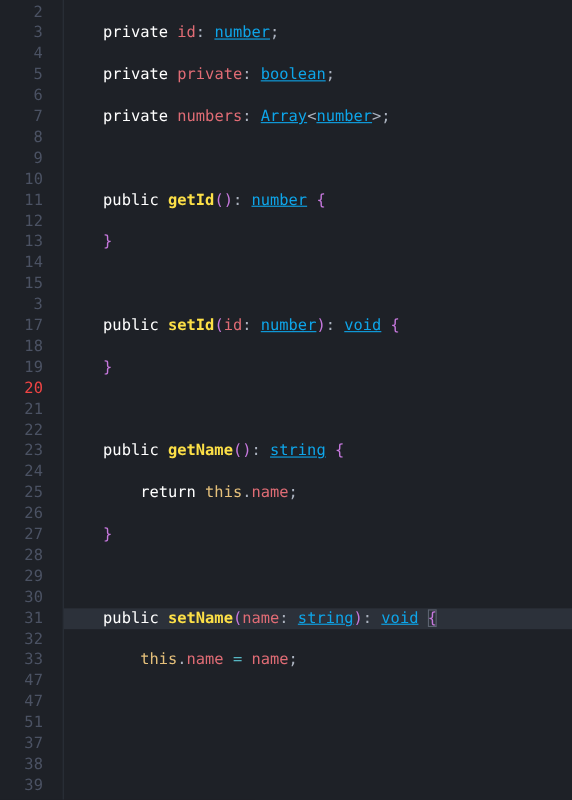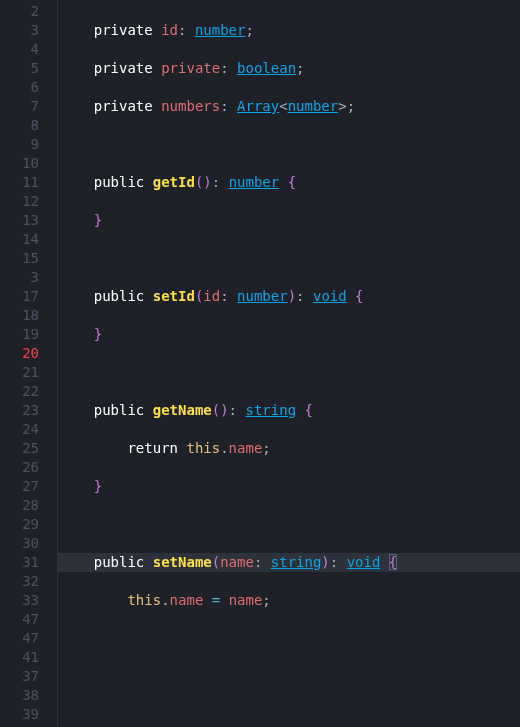--- a/index.html
+++ b/index.html
@@ -81,21 +81,21 @@
   <div>26</div>
   <div>27</div>
   <div>28</div>
   <div>29</div>
   <div>30</div>
   <div>31</div>
   <div>32</div>
   <div>33</div>
   <div>47</div>
   <div>47</div>
-  <div>41</div>
+  <div>51</div>
   <div>37</div>
   <div>38</div>
   <div>39</div>
 </div>
 
 <div class="code">
 <div class="line"><span class="indent-guide">    </span><span class="kw-mod">private</span> <span class="ident">id</span><span class="punct">:</span> <span class="type">number</span><span class="punct">;</span></div>
 <div class="line"><span class="indent-guide">    </span><span class="kw-mod">private</span> <span class="ident">private</span><span class="punct">:</span> <span class="type">boolean</span><span class="punct">;</span></div>
 <div class="line"><span class="indent-guide">    </span><span class="kw-mod">private</span> <span class="ident">numbers</span><span class="punct">:</span> <span class="type">Array</span><span class="angle">&lt;</span><span class="type">number</span><span class="angle">&gt;</span><span class="punct">;</span></div>
 <div class="line"></div>

